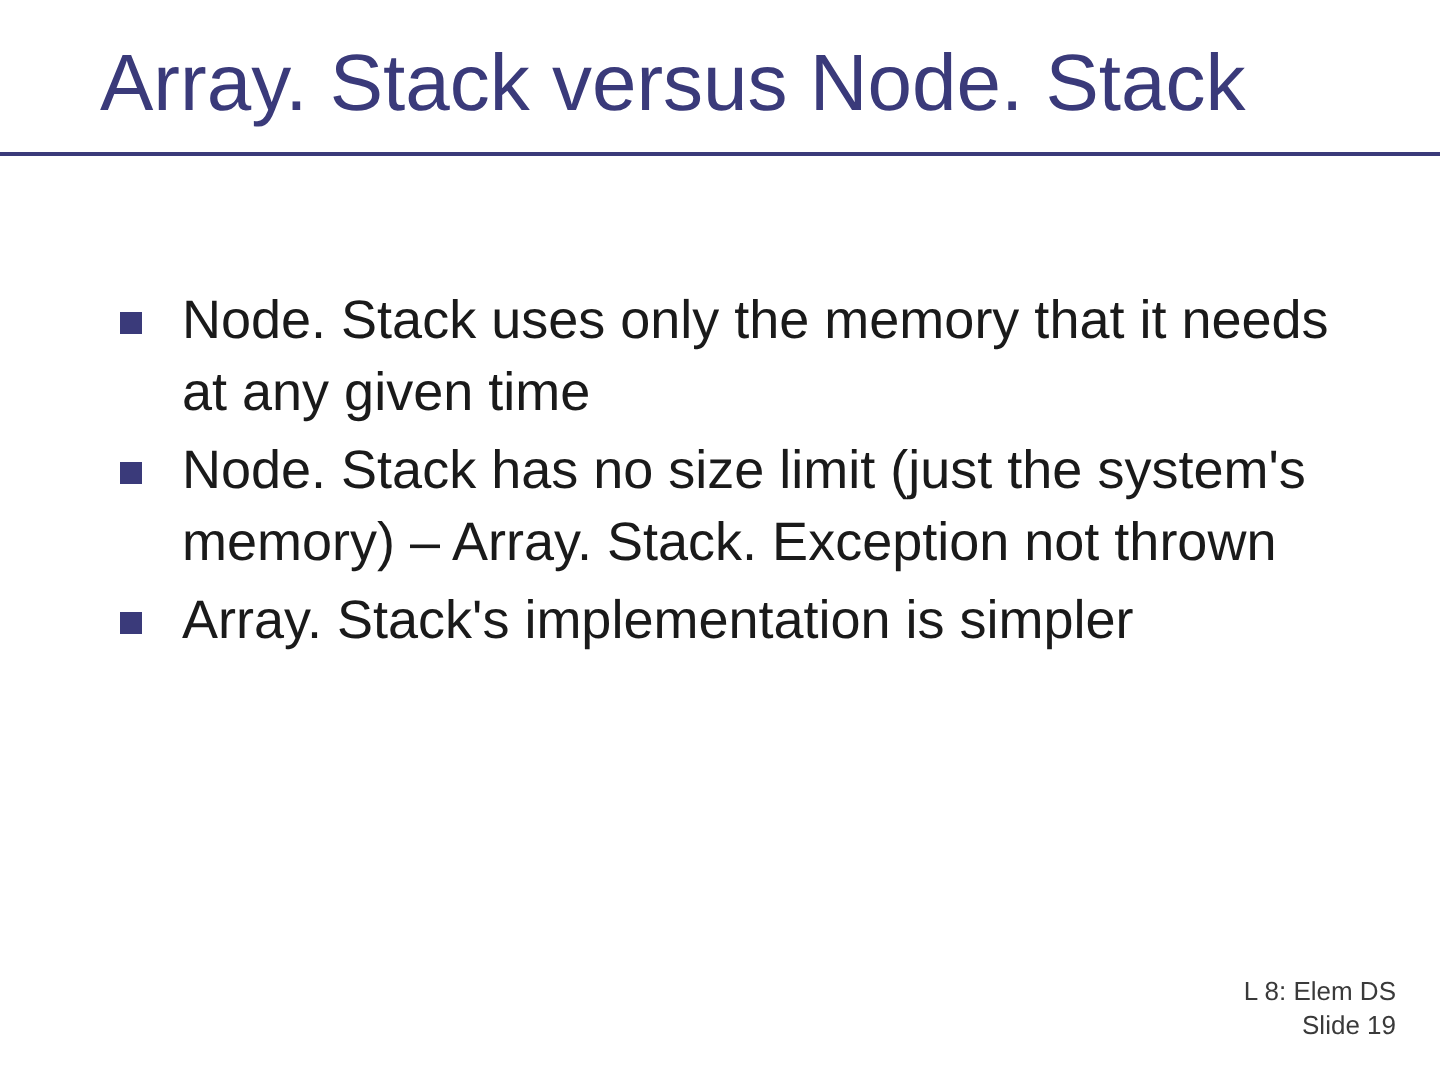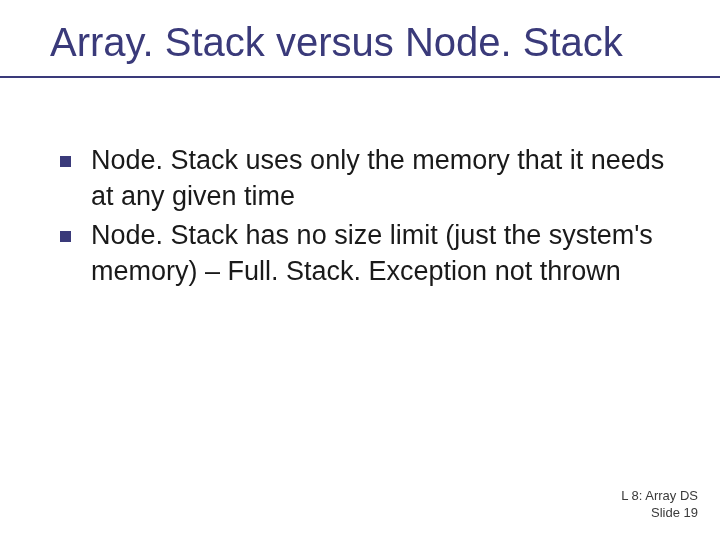--- a/index.html
+++ b/index.html
@@ -77,22 +77,26 @@
   <div class="title">Array. Stack versus Node. Stack</div>
   <div class="underline"></div>
 
   <div class="content">
     <div class="item">
       <div class="bullet"></div>
       <div class="text">Node. Stack uses only the memory that it needs at any given time</div>
     </div>
     <div class="item">
       <div class="bullet"></div>
-      <div class="text">Node. Stack has no size limit (just the system's memory) – Full. Stack. Exception not thrown</div>
+      <div class="text">Node. Stack has no size limit (just the system's memory) – Array. Stack. Exception not thrown</div>
+    </div>
+    <div class="item">
+      <div class="bullet"></div>
+      <div class="text">Array. Stack's implementation is simpler</div>
     </div>
   </div>
 
   <div class="footer">
-    <div>L 8: Array DS</div>
+    <div>L 8: Elem DS</div>
     <div>Slide 19</div>
   </div>
 
 </div>
 
 </body></html>

